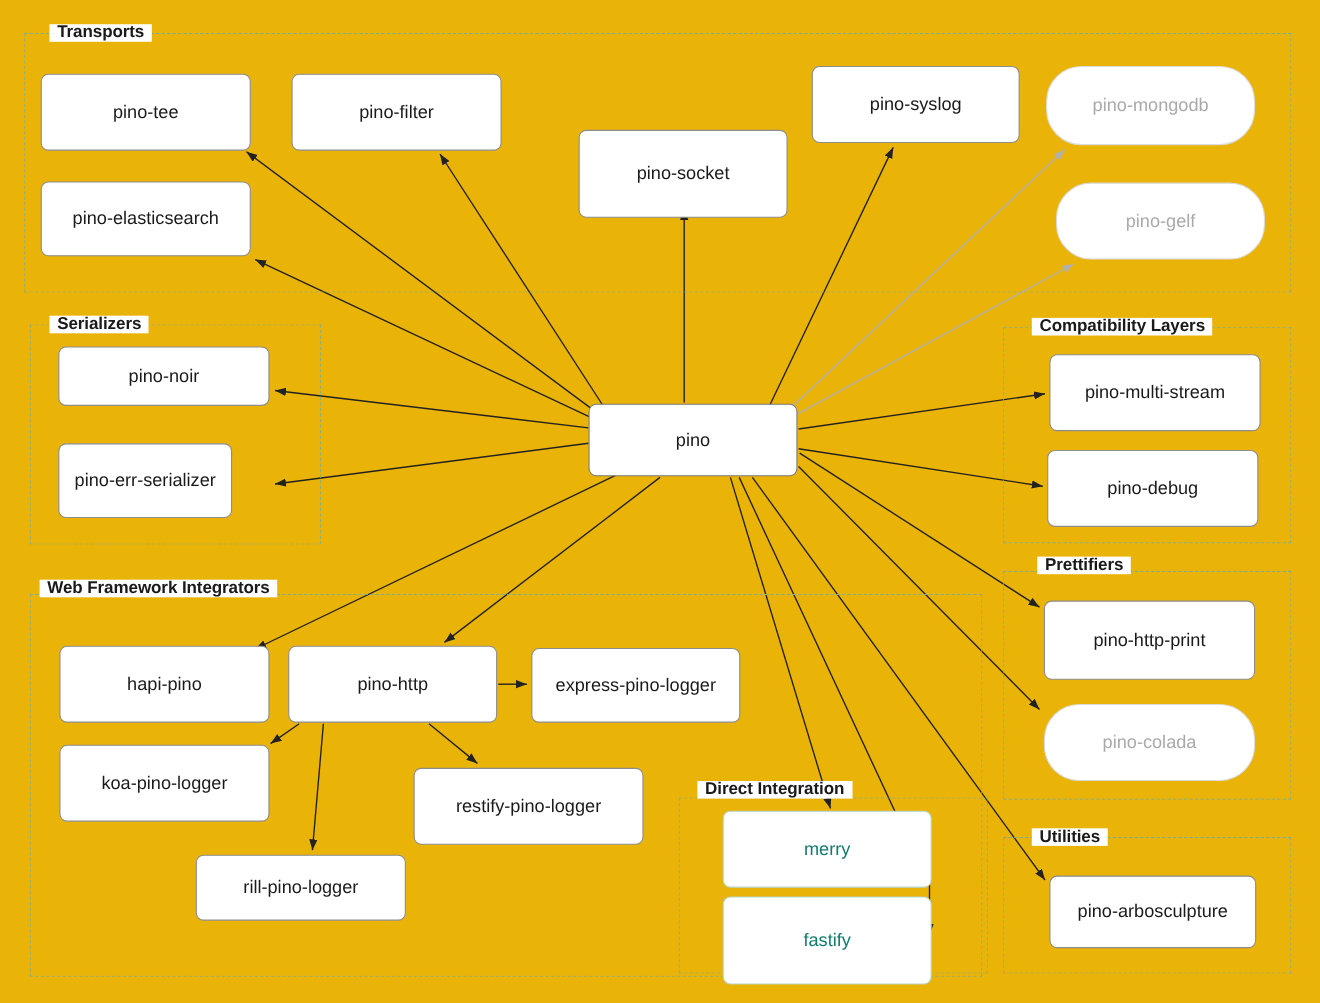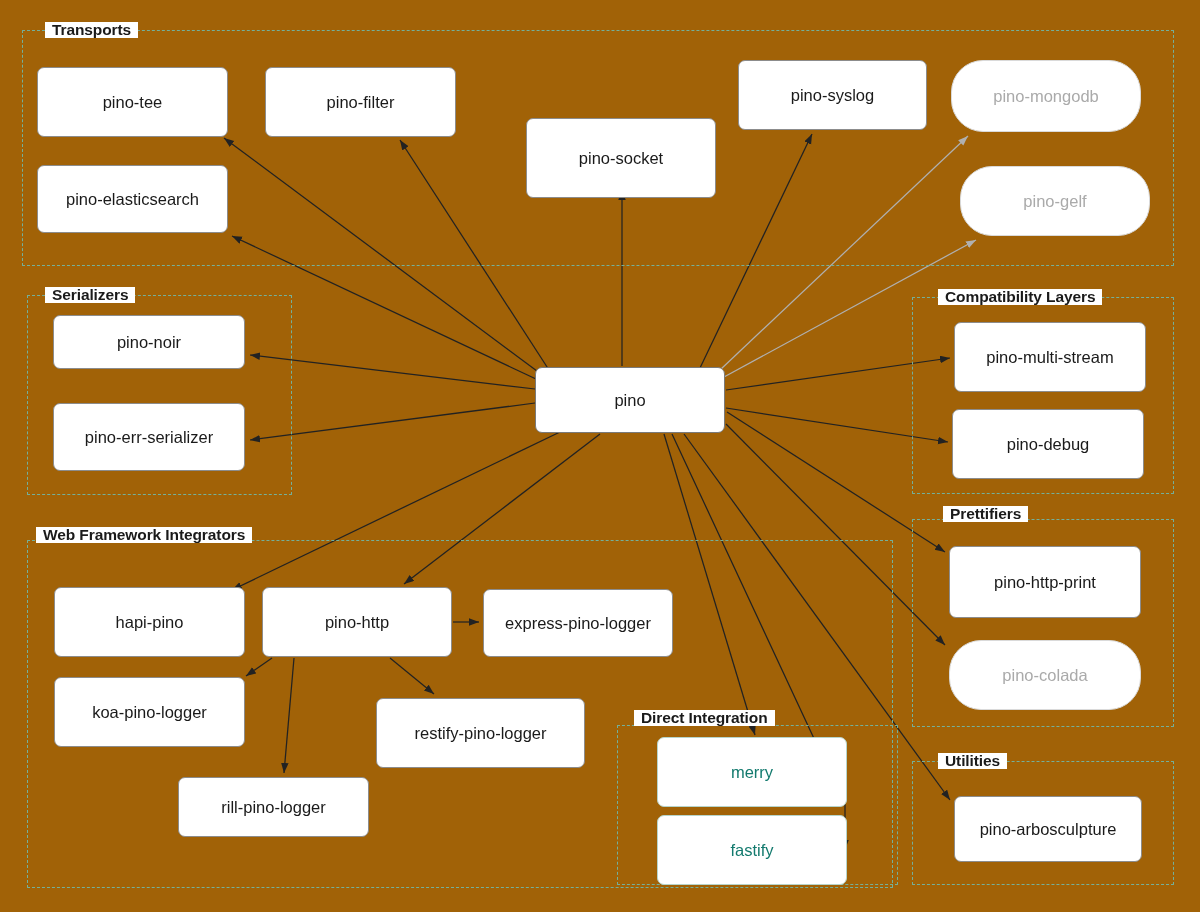--- a/index.html
+++ b/index.html
@@ -9,21 +9,21 @@
     background: #ffffff;
   }
   body {
     font-family: "Liberation Sans", sans-serif;
     -webkit-font-smoothing: antialiased;
   }
   #canvas {
     position: relative;
     width: 1200px;
     height: 912px;
-    background: #a16207;
+    background: #eab308;
     overflow: hidden;
   }
   
   .group {
     position: absolute;
     border: 1.6px dashed #74b09a;
     border-radius: 1px;
     box-sizing: border-box;
     background: transparent;
   }
@@ -132,29 +132,29 @@
     </div>
   <div id="nodes-layer">
       <div class="node" style="left: 37px; top: 67px; width: 191px; height: 70px;">pino-tee</div>
       <div class="node" style="left: 265px; top: 67px; width: 191px; height: 70px;">pino-filter</div>
       <div class="node" style="left: 526px; top: 118px; width: 190px; height: 80px;">pino-socket</div>
       <div class="node" style="left: 738px; top: 60px; width: 189px; height: 70px;">pino-syslog</div>
       <div class="node" style="left: 37px; top: 165px; width: 191px; height: 68px;">pino-elasticsearch</div>
       <div class="node dim" style="left: 951px; top: 60px; width: 190px; height: 72px;">pino-mongodb</div>
       <div class="node dim" style="left: 960px; top: 166px; width: 190px; height: 70px;">pino-gelf</div>
       <div class="node" style="left: 53px; top: 315px; width: 192px; height: 54px;">pino-noir</div>
-      <div class="node" style="left: 53px; top: 403px; width: 192px; height: 68px;">pino-err-serializer</div>
+      <div class="node" style="left: 53px; top: 403px; width: 158px; height: 68px;">pino-err-serializer</div>
       <div class="node" style="left: 954px; top: 322px; width: 192px; height: 70px;">pino-multi-stream</div>
       <div class="node" style="left: 952px; top: 409px; width: 192px; height: 70px;">pino-debug</div>
       <div class="node" style="left: 949px; top: 546px; width: 192px; height: 72px;">pino-http-print</div>
       <div class="node dim" style="left: 949px; top: 640px; width: 192px; height: 70px;">pino-colada</div>
       <div class="node" style="left: 54px; top: 587px; width: 191px; height: 70px;">hapi-pino</div>
       <div class="node" style="left: 262px; top: 587px; width: 190px; height: 70px;">pino-http</div>
       <div class="node" style="left: 483px; top: 589px; width: 190px; height: 68px;">express-pino-logger</div>
       <div class="node" style="left: 54px; top: 677px; width: 191px; height: 70px;">koa-pino-logger</div>
       <div class="node" style="left: 376px; top: 698px; width: 209px; height: 70px;">restify-pino-logger</div>
       <div class="node" style="left: 178px; top: 777px; width: 191px; height: 60px;">rill-pino-logger</div>
       <div class="node teal" style="left: 657px; top: 737px; width: 190px; height: 70px;">merry</div>
-      <div class="node teal" style="left: 657px; top: 815px; width: 190px; height: 70px;">fastify</div>
+      <div class="node teal" style="left: 657px; top: 815px; width: 190px; height: 80px;">fastify</div>
       <div class="node" style="left: 954px; top: 796px; width: 188px; height: 66px;">pino-arbosculpture</div>
       <div class="node central" style="left: 535px; top: 367px; width: 190px; height: 66px;">pino</div>
     </div>
 </div>
 
 </body></html>

